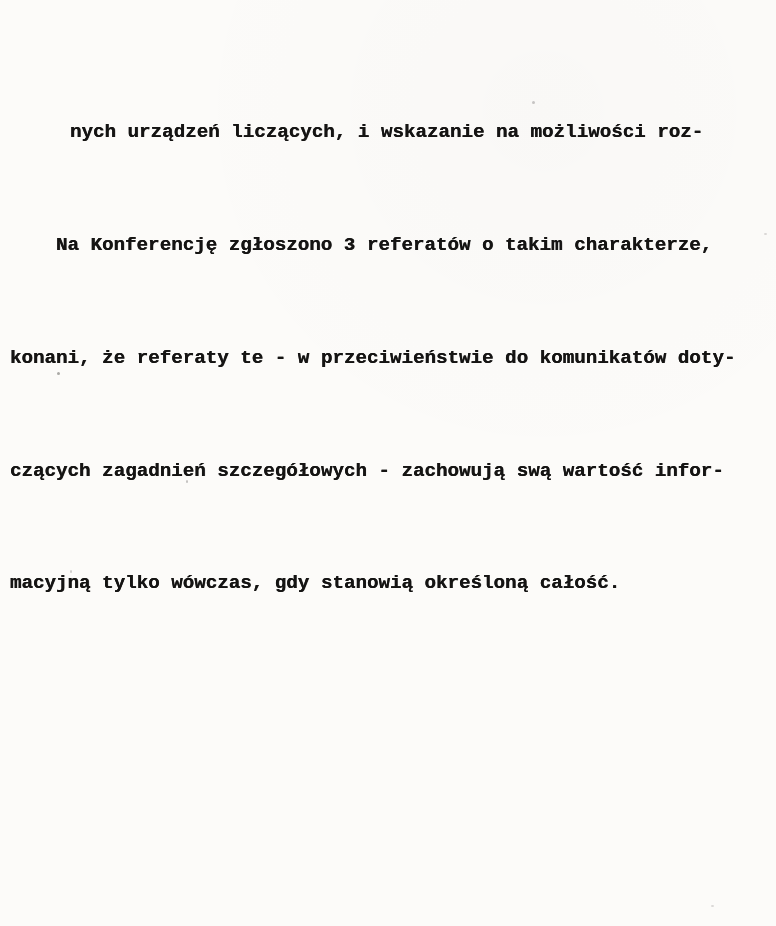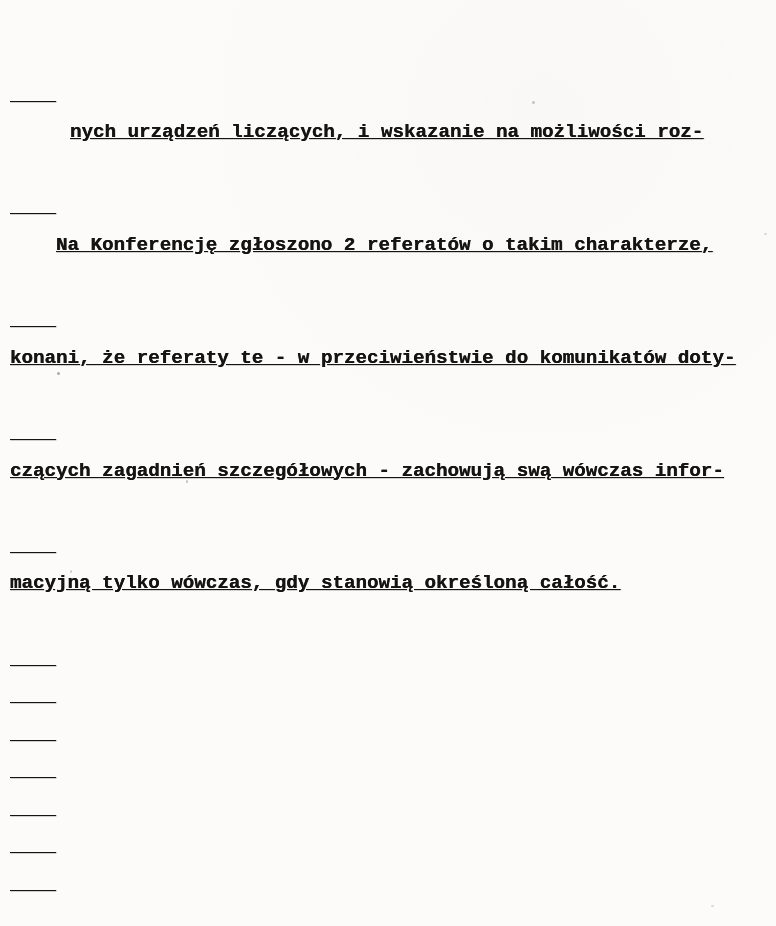--- a/index.html
+++ b/index.html
@@ -1,19 +1,19 @@
 <!DOCTYPE html>
 <html style="--paper: #fcfbf9; --ink: #151413;"><head>
 <meta charset="utf-8">
 <style>
   :root {
     --paper: #fcfbf9;
     --ink: #151413;
   }
-  * { margin: 0; padding: 0; box-sizing: border-box; text-decoration: underline; }
+  * { margin: 0; padding: 0; box-sizing: border-box; }
   html, body {
     width: 776px;
     height: 926px;
     overflow: hidden;
   }
   body {
     background: var(--paper);
     position: relative;
   }
   .page {
@@ -45,23 +45,23 @@
     background: rgba(40,38,35,0.55);
     border-radius: 50%;
   }
 </style>
 </head>
 <body>
 
 <div class="page">
   <div class="textblock">
     <div class="line indent-list">nych urządzeń liczących, i wskazanie na możliwości roz-</div>
-    <div class="line indent-para">Na Konferencję zgłoszono 2 referatów o takim charakterze,</div>
+    <div class="line indent-para">Na Konferencję zgłoszono 3 referatów o takim charakterze,</div>
     <div class="line">konani, że referaty te - w przeciwieństwie do komunikatów doty-</div>
-    <div class="line">czących zagadnień szczegółowych - zachowują swą wówczas infor-</div>
+    <div class="line">czących zagadnień szczegółowych - zachowują swą wartość infor-</div>
     <div class="line">macyjną tylko wówczas, gdy stanowią określoną całość.</div>
     
     
     
     
     
     
     
     
     

